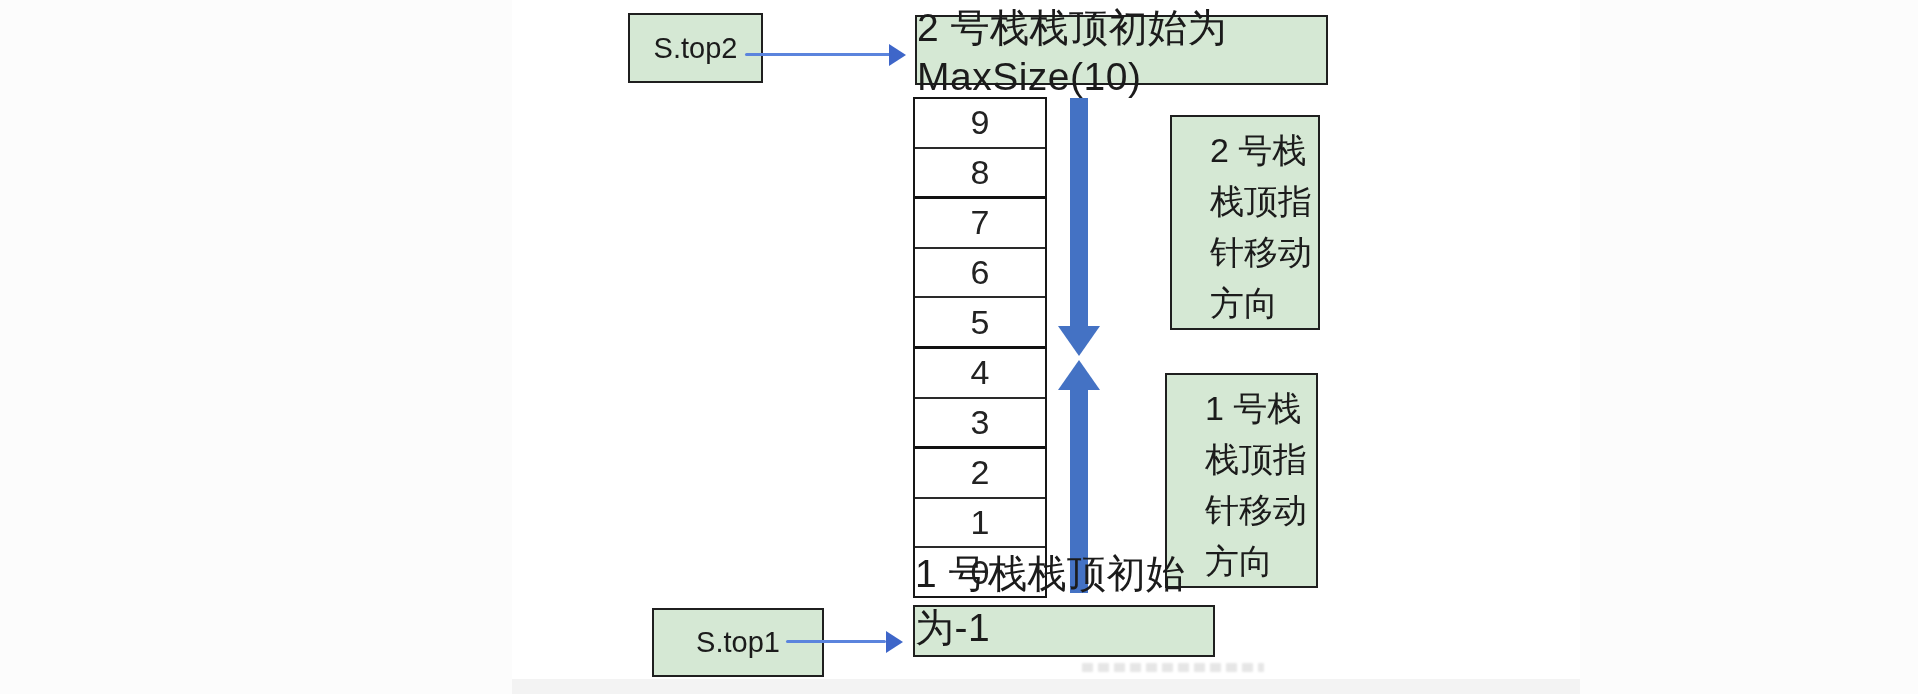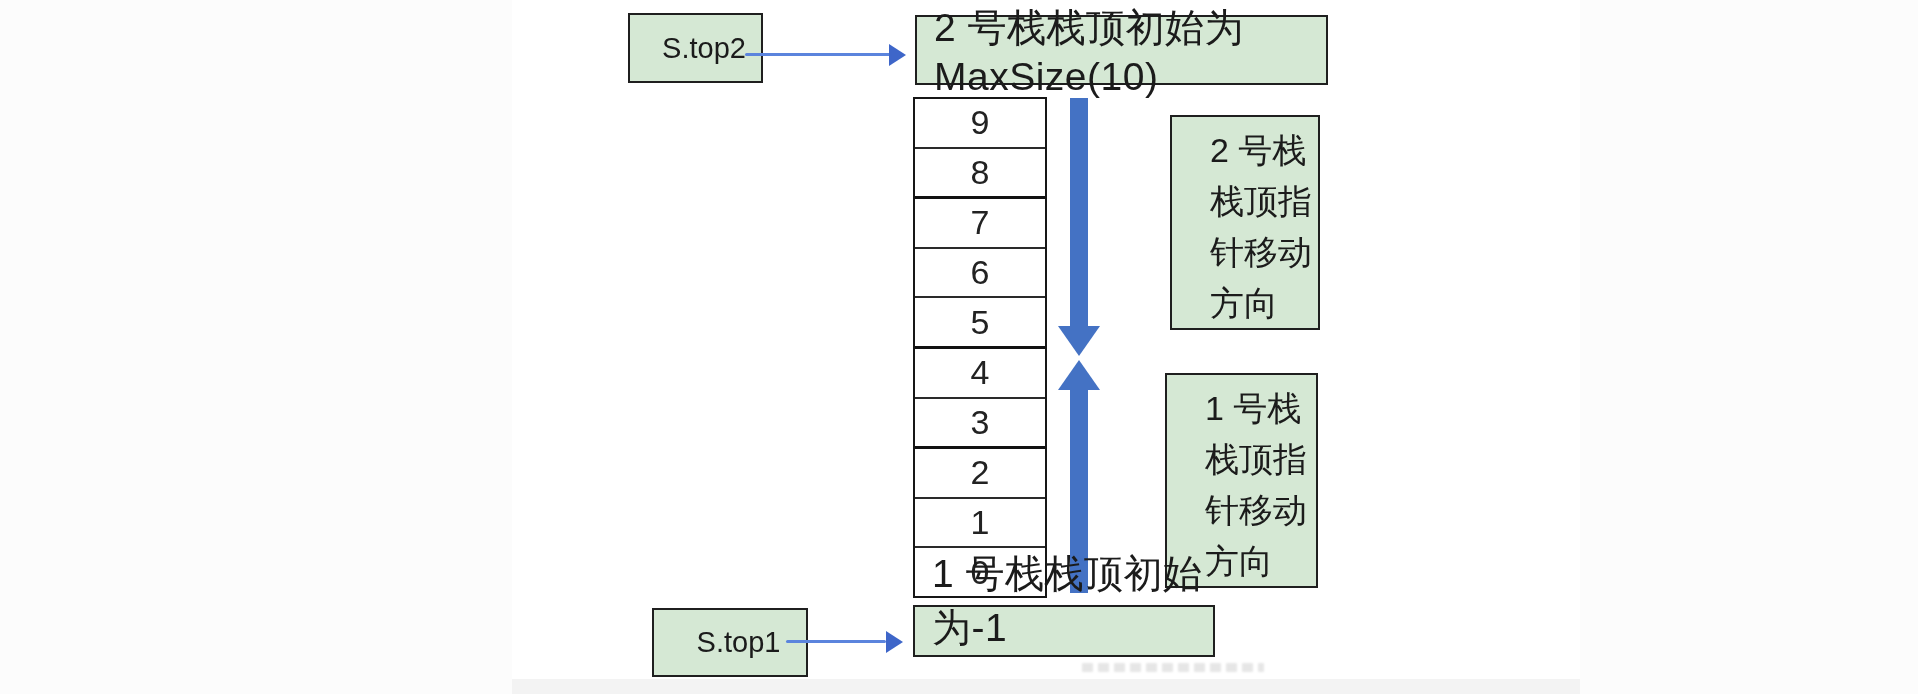--- a/index.html
+++ b/index.html
@@ -17,21 +17,21 @@
     font-family:"Liberation Sans","DejaVu Sans",sans-serif;
     color:#1b1b1b;
   }
   .abs{position:absolute;}
   .canvas-bg{left:512px;top:0;width:1068px;height:679px;background:#ffffff;}
   .bottom-strip{left:512px;top:679px;width:1068px;height:15px;background:#f3f3f3;}
 
   .gbox{
     background:var(--box-fill);
     border:2px solid var(--box-border);
-    display:flex;align-items:center;justify-content:center;padding-left:17px;
+    display:flex;align-items:center;justify-content:center;
   }
   .pointer-box{font-size:29px;}
   .wide-box{font-size:39px;letter-spacing:.5px;}
   .dir-box{
     font-size:34px;line-height:51px;
     display:block;
     padding:8px 0 0 38px;
     margin-left:40px;
   }
   .dir-line{display:block;}
@@ -126,21 +126,21 @@
   <span class="dir-line">方向</span>
 </div>
 
 <div class="abs gbox dir-box" style="left:1125px;top:373px;width:153px;height:215px;">
   <span class="dir-line">1 号栈</span>
   <span class="dir-line">栈顶指</span>
   <span class="dir-line">针移动</span>
   <span class="dir-line">方向</span>
 </div>
 
-<div class="abs gbox pointer-box" style="left:652px;top:608px;width:156px;height:69px;">
+<div class="abs gbox pointer-box" style="left:652px;top:608px;width:172px;height:69px;">
   <span>S.top1</span>
 </div>
 
 <div class="abs conn-line" style="left:786px;top:640px;width:100px;"></div>
 <div class="abs conn-head" style="left:886px;top:631px;"></div>
 
 <div class="abs gbox wide-box" style="left:913px;top:605px;width:302px;height:52px;align-items:flex-end;">
   <span>1 号栈栈顶初始为-1</span>
 </div>
 

